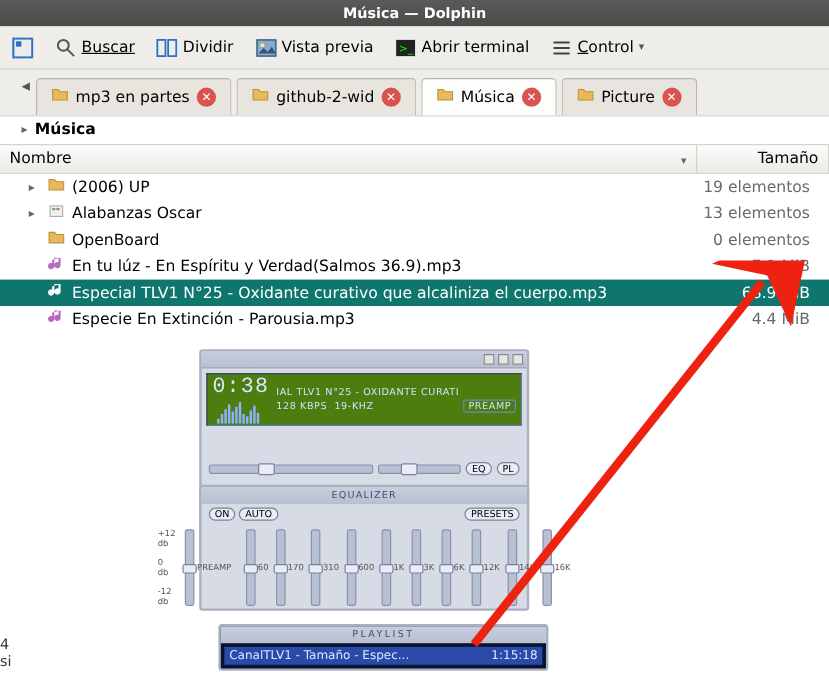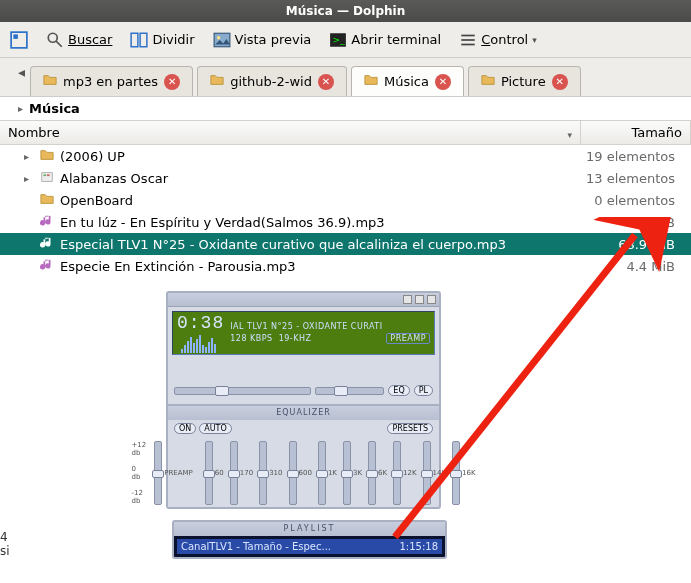--- a/index.html
+++ b/index.html
@@ -56,21 +56,21 @@
   .equalizer { position:absolute; left:166px; top:404px; width:275px; background:#d7dbe5; border:2px solid #a9b0c2; border-radius:3px;}
   .eq-header{ height:14px; background:linear-gradient(#c8cede,#b8bfd0); text-align:center; font-size:8px; color:#47506a; line-height:14px; letter-spacing:1px;}
   .eq-top{ display:flex; justify-content:space-between; padding:3px 6px; font-size:8px;}
   .eq-sliders{ display:flex; gap:6px; padding:4px 10px 2px; justify-content:center;}
   .eq-col{ display:flex; flex-direction:row; align-items:center; gap:2px;}
   .eq-track{ width:8px; height:64px; background:#b8c0d4; border:1px solid #8a92a8; border-radius:2px; position:relative;}
   .eq-thumb{ position:absolute; width:12px; height:8px; background:#e8ecf6; border:1px solid #7a829a; border-radius:2px; left:-3px; top:28px;}
   .eq-lbl{ font-size:7px; color:#555;}
   .eq-scale{ display:flex; flex-direction:column; justify-content:space-between; height:64px; font-size:7px; color:#555; margin-right:2px;}
 
-  .playlist { position:absolute; left:172px; top:520px; width:275px; background:#0b1230; border:2px solid #a9b0c2; border-radius:3px;}
+  .playlist { position:absolute; left:182px; top:520px; width:275px; background:#0b1230; border:2px solid #a9b0c2; border-radius:3px;}
   .pl-header{ height:14px; background:linear-gradient(#c8cede,#b8bfd0); text-align:center; font-size:8px; color:#47506a; line-height:14px; letter-spacing:2px;}
   .pl-item{ margin:3px; background:#2a4aa8; color:#d8e6ff; font-size:10px; padding:2px 4px; display:flex; justify-content:space-between; font-family:"DejaVu Sans",Arial;}
 
   
   .arrow { position:absolute; left:335px; top:217px; width:340px; height:340px; pointer-events:none; }
 
   .side-text{ position:absolute; left:0; top:530px; font-size:12px; color:#333;}
 </style>
 </head>
 <body>

